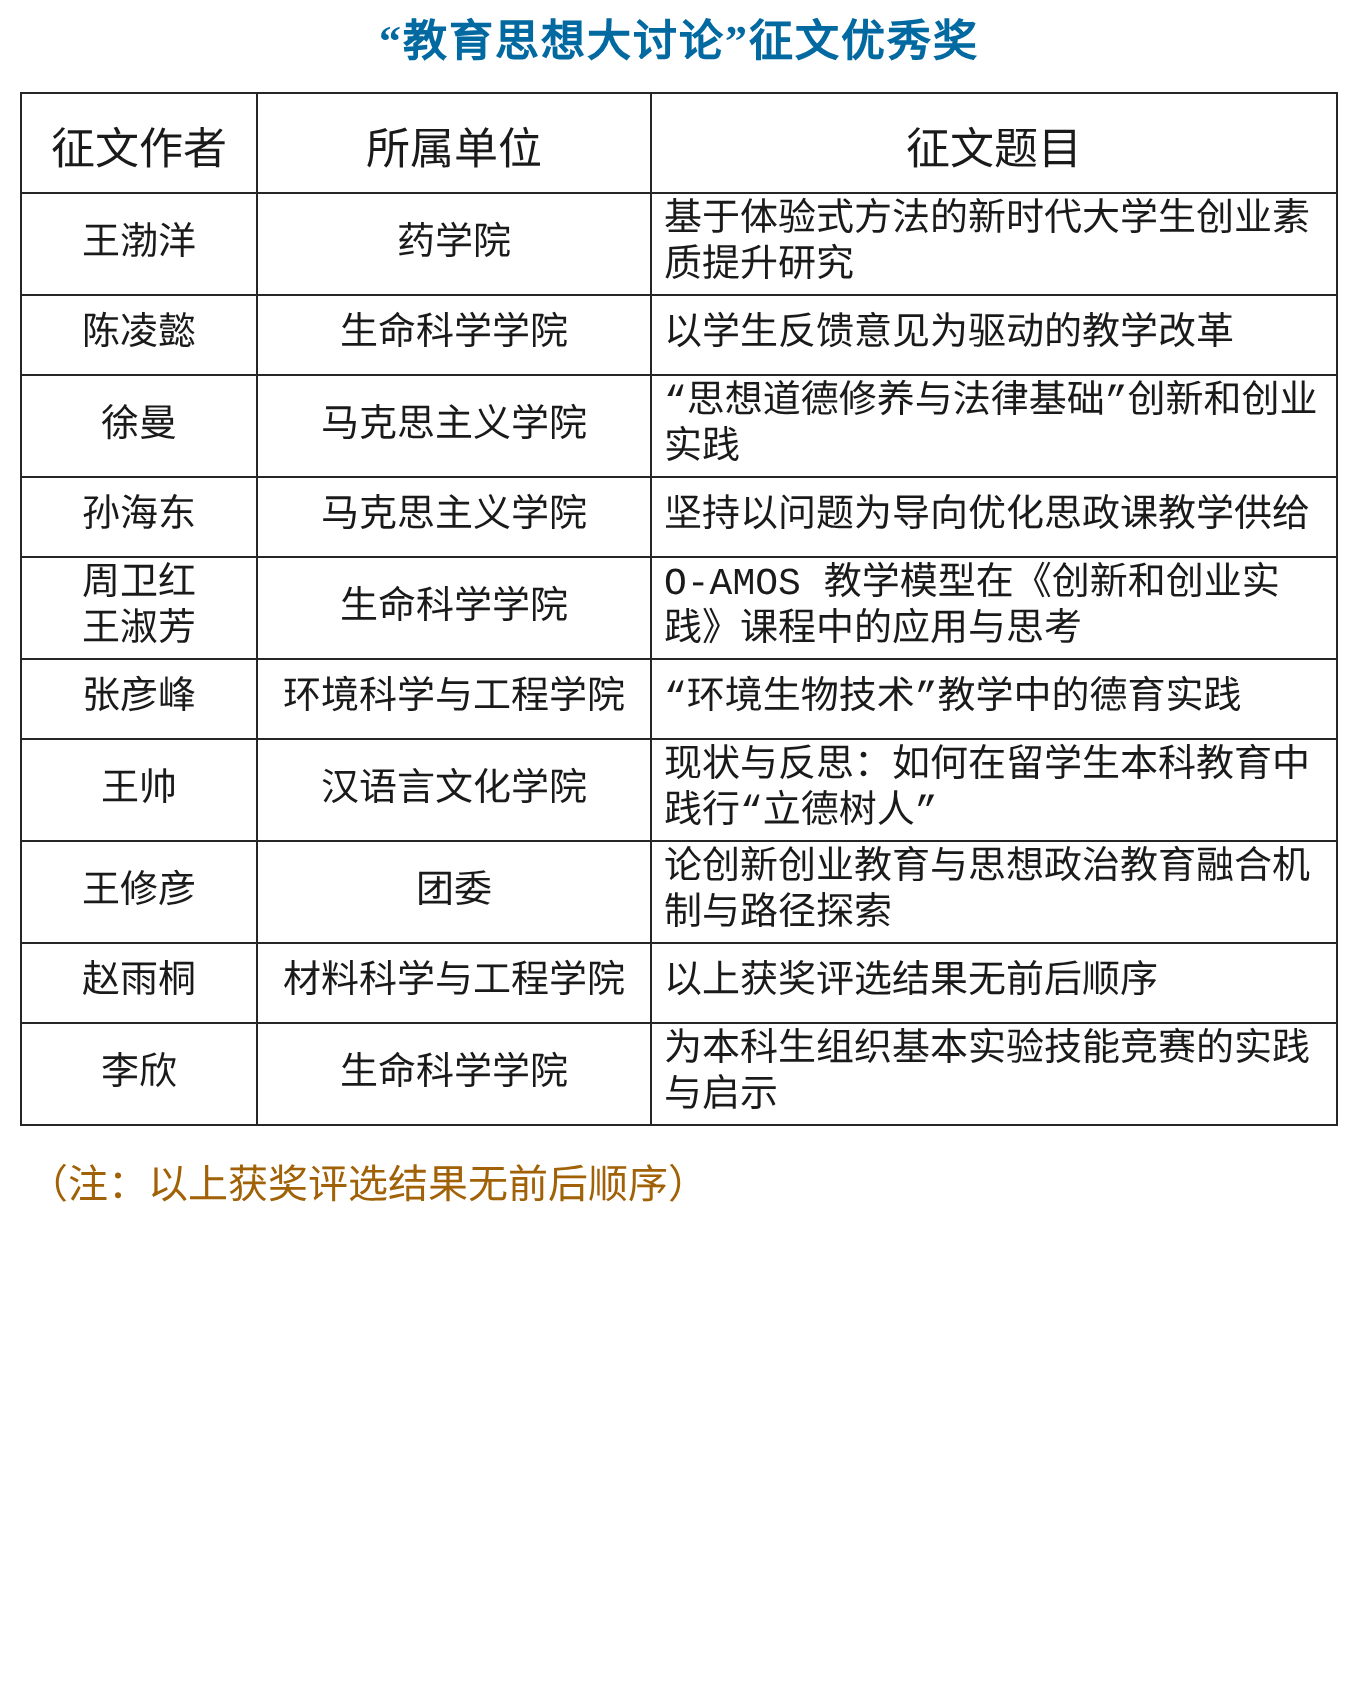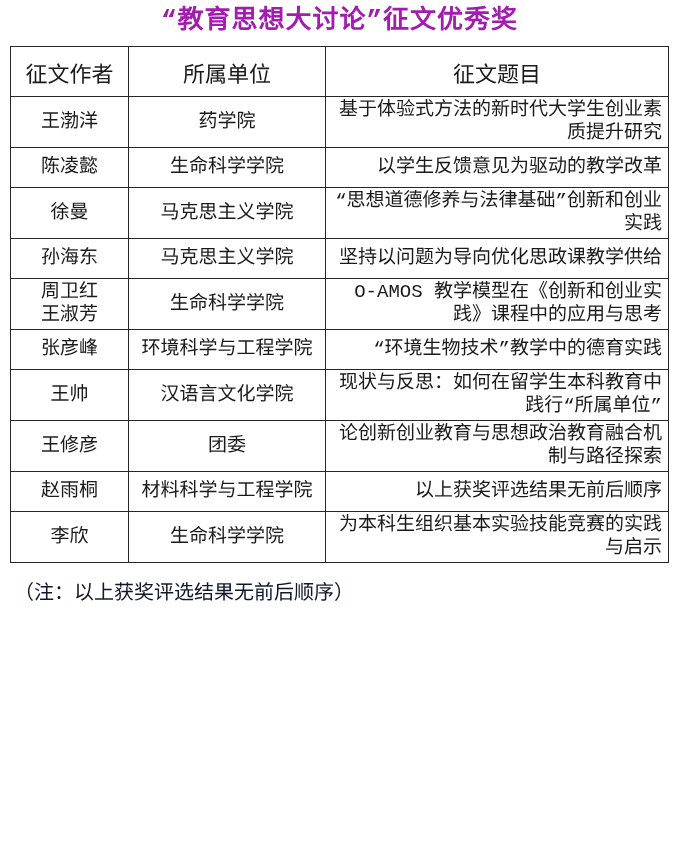--- a/index.html
+++ b/index.html
@@ -11,25 +11,25 @@
     width: 679px;
     height: 849px;
     box-sizing: border-box;
     font-family: "Liberation Serif", "DejaVu Serif", serif;
     color: #1a1a1a;
     overflow: hidden;
   }
   .doc-title {
     margin: 6px 0 10px 0;
     text-align: center;
-    font-family: Liberation Mono, monospace;
+    font-family: Liberation Serif, serif;
     font-weight: bold;
-    font-size: 26px;
+    font-size: 22px;
     line-height: 30px;
-    color: #a21caf;
+    color: #0369a1;
     letter-spacing: 1px;
   }
   table.awards {
     margin-left: 10px;
     width: 658px;
     border-collapse: collapse;
     table-layout: fixed;
   }
   table.awards th,
   table.awards td {
@@ -57,26 +57,26 @@
   .col-title  { width: 343px; }
   td.cell-author {
     text-align: center;
     white-space: pre-line;
   }
   td.cell-unit {
     text-align: center;
     font-size: 17.5px;
   }
   td.cell-title {
-    text-align: right;
+    text-align: left;
   }
   .doc-note {
     margin: 13px 0 0 14px;
     font-size: 20px;
-    color: #0f172a;
+    color: #a16207;
   }
 </style>
 </head>
 <body>
 
 <h1 class="doc-title">“教育思想大讨论”征文优秀奖</h1>
 
 <table class="awards">
   <colgroup>
     <col class="col-author">
@@ -118,21 +118,21 @@
       <td class="cell-title">O-AMOS 教学模型在《创新和创业实践》课程中的应用与思考</td>
     </tr>
     <tr>
       <td class="cell-author">张彦峰</td>
       <td class="cell-unit">环境科学与工程学院</td>
       <td class="cell-title">“环境生物技术”教学中的德育实践</td>
     </tr>
     <tr>
       <td class="cell-author">王帅</td>
       <td class="cell-unit">汉语言文化学院</td>
-      <td class="cell-title">现状与反思：如何在留学生本科教育中践行“所属单位”</td>
+      <td class="cell-title">现状与反思：如何在留学生本科教育中践行“立德树人”</td>
     </tr>
     <tr>
       <td class="cell-author">王修彦</td>
       <td class="cell-unit">团委</td>
       <td class="cell-title">论创新创业教育与思想政治教育融合机制与路径探索</td>
     </tr>
     <tr>
       <td class="cell-author">赵雨桐</td>
       <td class="cell-unit">材料科学与工程学院</td>
       <td class="cell-title">以上获奖评选结果无前后顺序</td>

